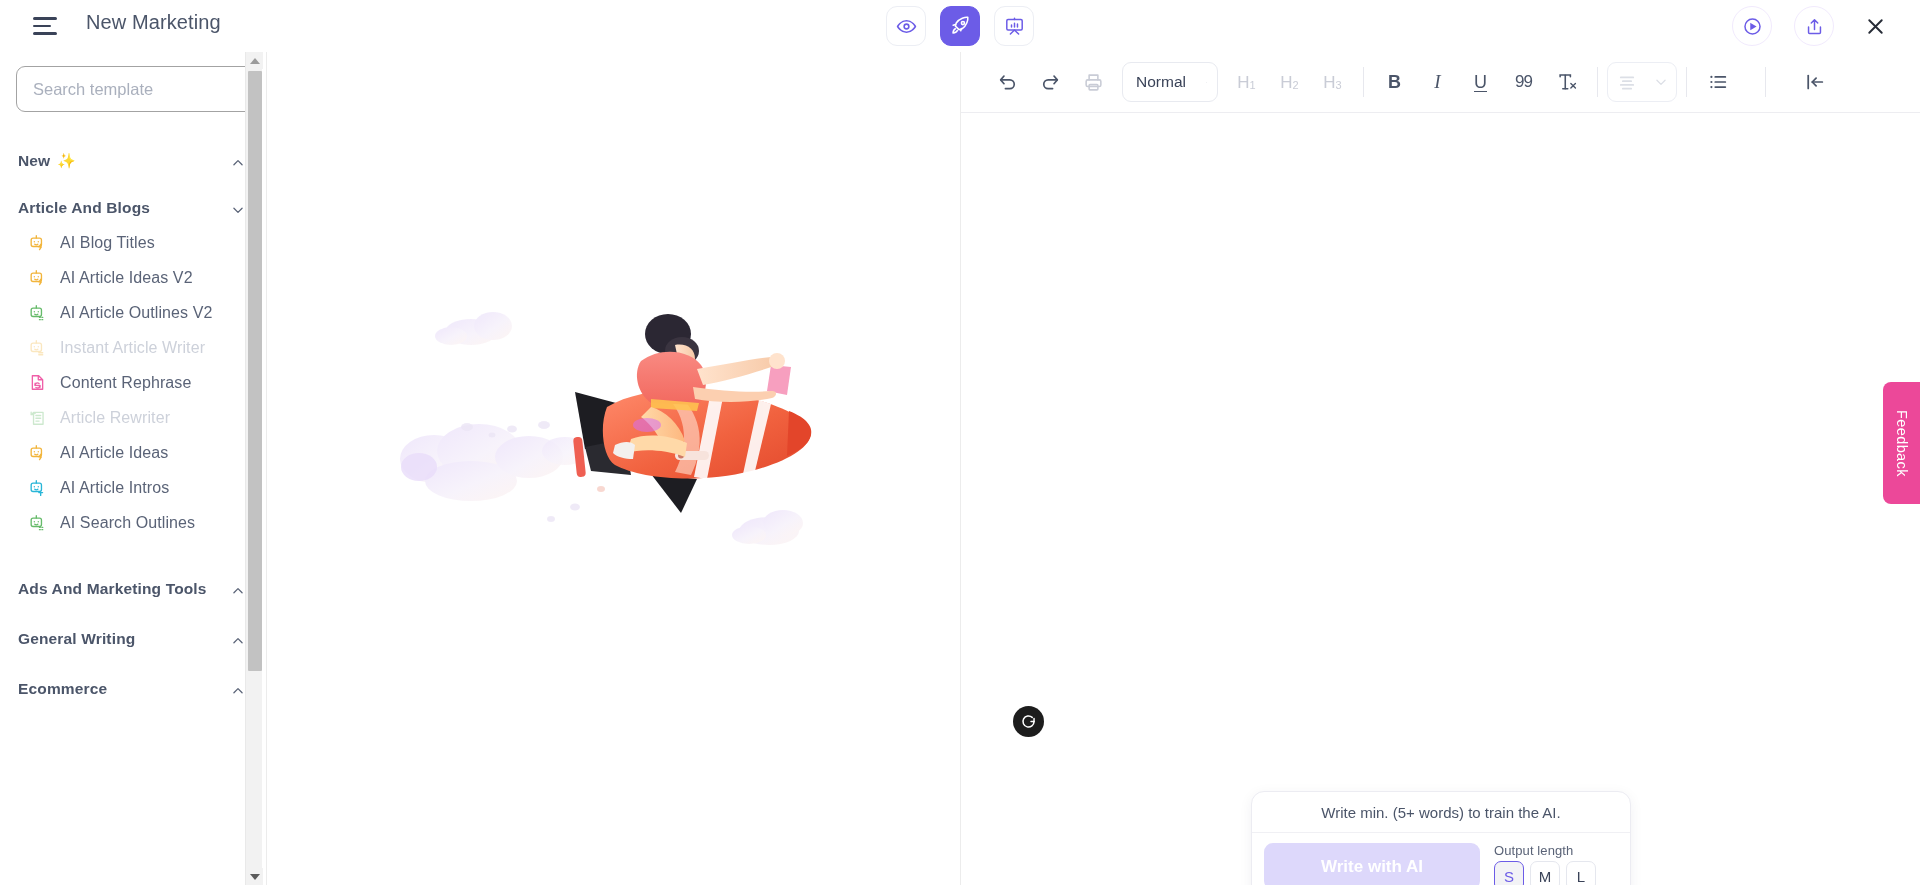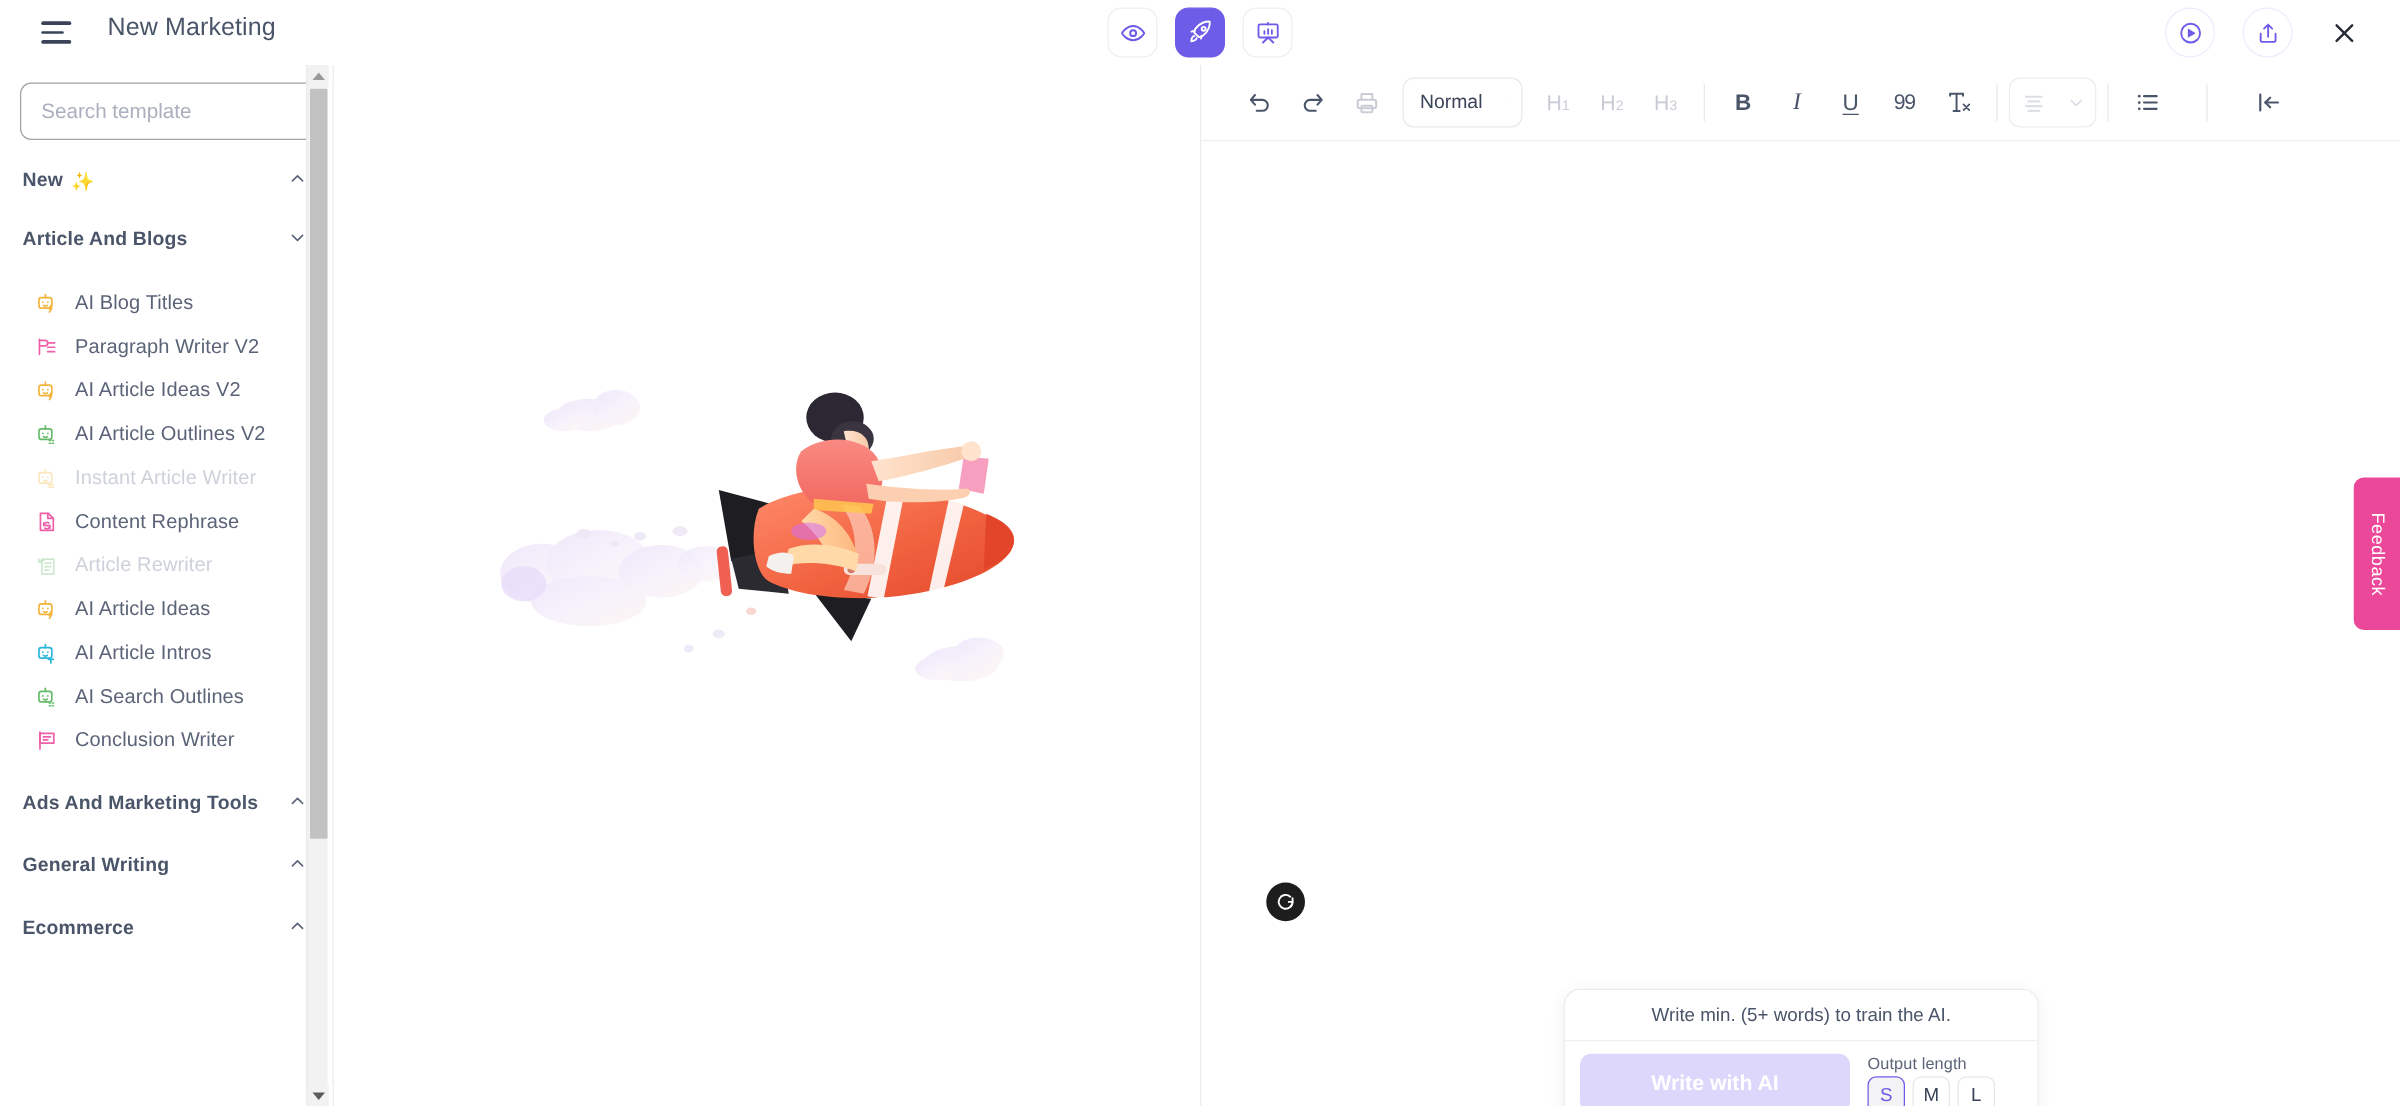--- a/index.html
+++ b/index.html
@@ -80,21 +80,21 @@
     border: 1px solid #a3a3a3; border-radius: 9px;
     padding: 0 16px; font-size: 16.5px; color: #4b5569;
     font-family: "Liberation Sans", sans-serif;
     outline: none; background: #fff;
   }
   #search-input::placeholder { color: #aab0bd; }
 
   #nav-scroll { position: relative; margin-top: 24px; }
 
   .section-head {
-    display: flex; align-items: flex-start; justify-content: space-between;
+    display: flex; align-items: flex-end; justify-content: space-between;
     padding: 0 22px 0 18px;
     height: 34px;
     cursor: pointer;
   }
   .section-head .lbl {
     font-size: 15.5px; font-weight: bold; color: #4b5569; letter-spacing: .15px;
     display: flex; align-items: center; gap: 7px;
   }
   .spark { font-size: 15px; }
   .chev { width: 14px; height: 14px; display:block; }
@@ -360,30 +360,20 @@
               <path d="M8.6 14.2c1.2 1 2.6 1 3.8 0" fill="none" stroke="#f2b53c" stroke-width="1.7" stroke-linecap="round" stroke-linejoin="round"></path>
               <path d="M10.5 3.4v3" fill="none" stroke="#f2b53c" stroke-width="1.7" stroke-linecap="round" stroke-linejoin="round"></path>
               <path d="M16.4 14.2 14 17.6h2.8L14.6 21" fill="none" stroke="#f2b53c" stroke-width="1.7" stroke-linecap="round" stroke-linejoin="round"></path>
             </svg>
           </span>
           <span class="t-lbl">AI Blog Titles</span>
         </div>
         <div class="tpl-item">
           <span style="display: flex; width: 19px; height: 19px; flex: 0 0 auto;">
             <svg viewBox="0 0 24 24" class="tico">
-              <path d="M4.5 4.5v15" fill="none" stroke="#ef5fa8" stroke-width="1.7" stroke-linecap="round" stroke-linejoin="round"></path>
-              <path d="M4.5 5.4h5.6a2.8 2.8 0 0 1 0 5.6H4.5" fill="none" stroke="#ef5fa8" stroke-width="1.7" stroke-linecap="round" stroke-linejoin="round"></path>
-              <path d="M12.8 8h7M12.8 12.4h7M12.8 16.8h7" fill="none" stroke="#ef5fa8" stroke-width="1.7" stroke-linecap="round" stroke-linejoin="round"></path>
-            </svg>
-          </span>
-          <span class="t-lbl">Paragraph Writer V2</span>
-        </div>
-        <div class="tpl-item">
-          <span style="display: flex; width: 19px; height: 19px; flex: 0 0 auto;">
-            <svg viewBox="0 0 24 24" class="tico">
               <rect x="4" y="6.5" width="13" height="10.5" rx="2.4" fill="none" stroke="#f2b53c" stroke-width="1.7" stroke-linecap="round" stroke-linejoin="round"></rect>
               <circle cx="8" cy="11" r=".9" fill="#f2b53c" stroke="none"></circle>
               <circle cx="13" cy="11" r=".9" fill="#f2b53c" stroke="none"></circle>
               <path d="M8.6 14.2c1.2 1 2.6 1 3.8 0" fill="none" stroke="#f2b53c" stroke-width="1.7" stroke-linecap="round" stroke-linejoin="round"></path>
               <path d="M10.5 3.4v3" fill="none" stroke="#f2b53c" stroke-width="1.7" stroke-linecap="round" stroke-linejoin="round"></path>
               <path d="M16.4 14.2 14 17.6h2.8L14.6 21" fill="none" stroke="#f2b53c" stroke-width="1.7" stroke-linecap="round" stroke-linejoin="round"></path>
             </svg>
           </span>
           <span class="t-lbl">AI Article Ideas V2</span>
         </div>
@@ -466,30 +456,20 @@
             <svg viewBox="0 0 24 24" class="tico">
               <rect x="4" y="6.5" width="13" height="10.5" rx="2.4" fill="none" stroke="#66bb6a" stroke-width="1.7" stroke-linecap="round" stroke-linejoin="round"></rect>
               <circle cx="8" cy="11" r=".9" fill="#66bb6a" stroke="none"></circle>
               <circle cx="13" cy="11" r=".9" fill="#66bb6a" stroke="none"></circle>
               <path d="M8.6 14.2c1.2 1 2.6 1 3.8 0" fill="none" stroke="#66bb6a" stroke-width="1.7" stroke-linecap="round" stroke-linejoin="round"></path>
               <path d="M10.5 3.4v3" fill="none" stroke="#66bb6a" stroke-width="1.7" stroke-linecap="round" stroke-linejoin="round"></path>
               <path d="M14.5 18.2h1M17.6 18.2h1M14.5 21h1M17.6 21h1" fill="none" stroke="#66bb6a" stroke-width="1.7" stroke-linecap="round" stroke-linejoin="round"></path>
             </svg>
           </span>
           <span class="t-lbl">AI Search Outlines</span>
-        </div>
-        <div class="tpl-item">
-          <span style="display: flex; width: 19px; height: 19px; flex: 0 0 auto;">
-            <svg viewBox="0 0 24 24" class="tico">
-              <path d="M5 3.5v17" fill="none" stroke="#ef5fa8" stroke-width="1.7" stroke-linecap="round" stroke-linejoin="round"></path>
-              <path d="M5 4.6h14v10H5Z" fill="none" stroke="#ef5fa8" stroke-width="1.7" stroke-linecap="round" stroke-linejoin="round"></path>
-              <path d="M8.4 8.2h7.2M8.4 11.2h4.6" fill="none" stroke="#ef5fa8" stroke-width="1.7" stroke-linecap="round" stroke-linejoin="round"></path>
-            </svg>
-          </span>
-          <span class="t-lbl">Conclusion Writer</span>
         </div>
       </div>
 
     <div class="gap-sm"></div>
 
     <div id="bottom-sections">
         <div class="section-head" style="margin-top: 16px;">
           <span class="lbl">Ads And Marketing Tools</span>
           <svg class="chev" viewBox="0 0 24 24" fill="none" stroke="#5a6377" stroke-width="2.2" stroke-linecap="round" stroke-linejoin="round">
             <path d="M5 15l7-7 7 7"></path>

